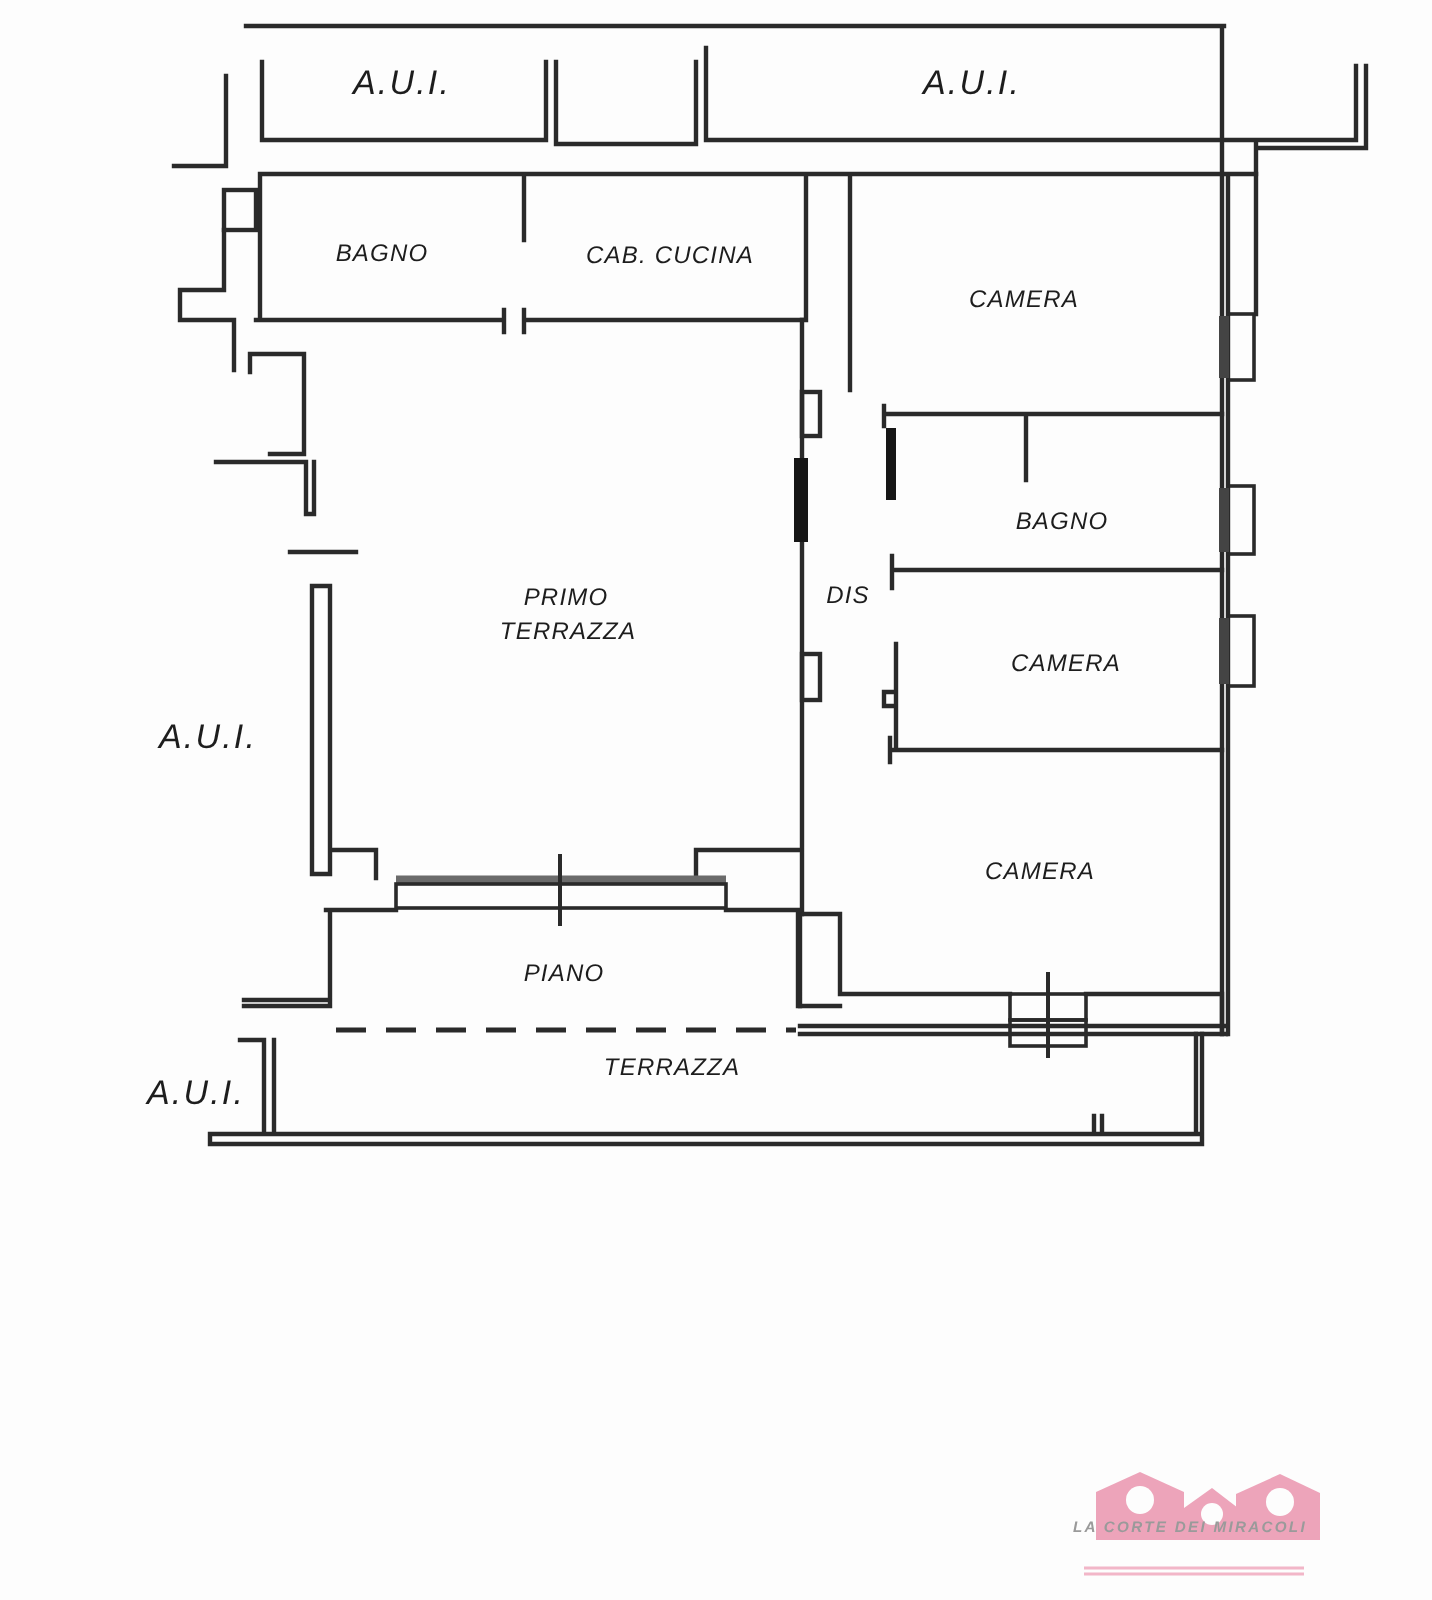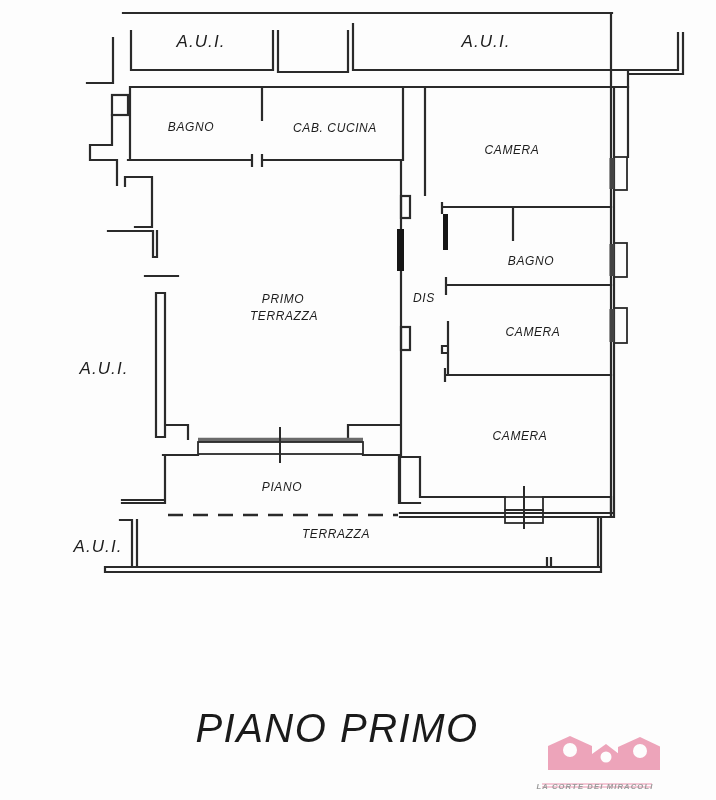--- a/index.html
+++ b/index.html
@@ -33,21 +33,21 @@
     color:#1a1a1a;
     white-space:nowrap;
   }
   .logo{
     position:absolute;
     left:540px;top:732px;
     width:120px;height:60px;
   }
   .logo-text{
     position:absolute;
-    left:55px;top:50px;
+    left:55px;top:27px;
     transform:translate(-50%,0);
     font-size:7.6px;
     font-weight:bold;
     letter-spacing:1.15px;
     color:#9a9a9a;
     white-space:nowrap;
   }
 </style>
 </head>
 <body>
@@ -153,21 +153,20 @@
   <span class="lbl" style="left:424px;top:298px">DIS</span>
   <span class="lbl" style="left:533px;top:332px">CAMERA</span>
   <span class="lbl" style="left:520px;top:436px">CAMERA</span>
   <span class="lbl" style="left:283px;top:299px">PRIMO</span>
   <span class="lbl" style="left:284px;top:316px">TERRAZZA</span>
   <span class="lbl aui" style="left:104px;top:369px">A.U.I.</span>
   <span class="lbl" style="left:282px;top:487px">PIANO</span>
   <span class="lbl aui" style="left:98px;top:547px">A.U.I.</span>
   <span class="lbl" style="left:336px;top:534px">TERRAZZA</span>
 
-  <div class="plan-title">PIANO PRIMO</div>
 
   <div class="logo">
     <svg width="120" height="60" viewBox="0 0 120 60">
 
       <polygon points="8,38 8,14 30,4 52,14 52,38" fill="#eda4ba"></polygon>
 
       <polygon points="52,38 52,22 66,12 79,22 79,38" fill="#eda4ba"></polygon>
 
       <polygon points="78,38 78,15 100,5 121,15 121,38" fill="#eda4ba"></polygon>
       <circle cx="30" cy="18" r="7" fill="#fdfdfd"></circle>

